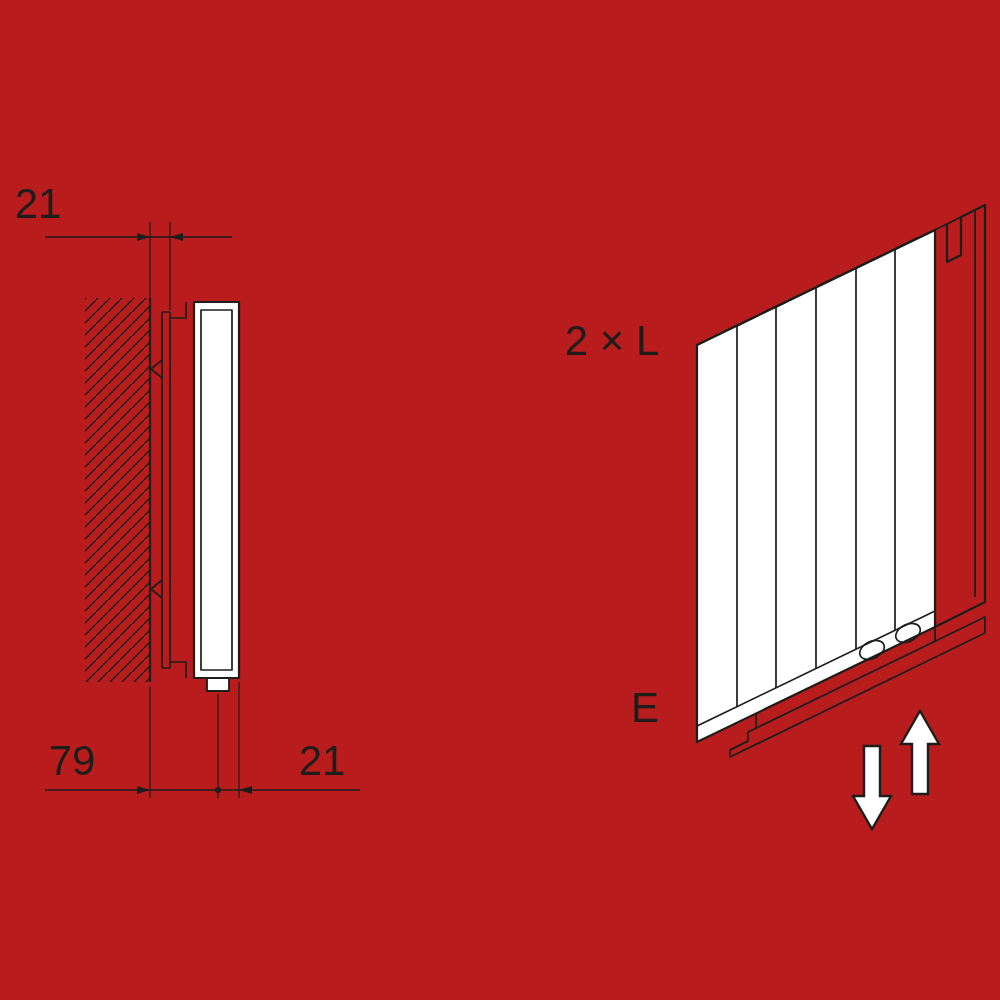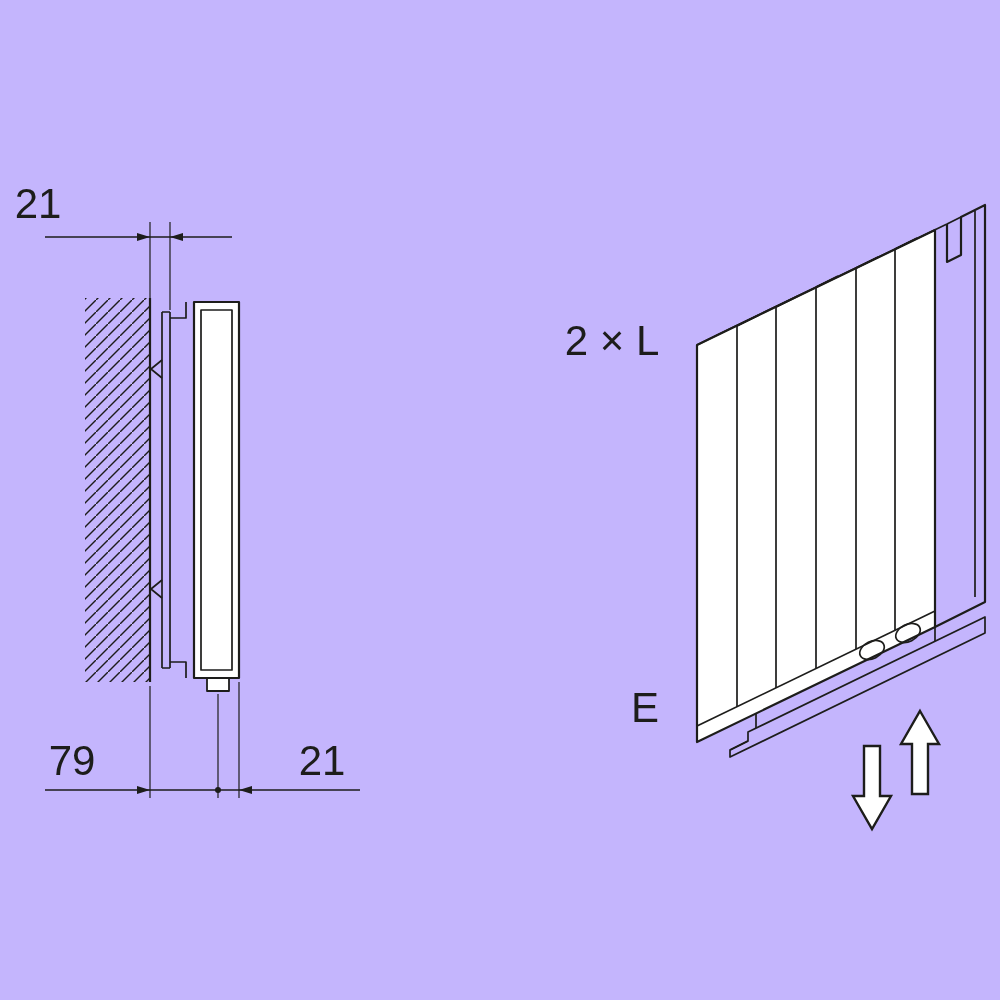--- a/index.html
+++ b/index.html
@@ -5,21 +5,21 @@
   html, body {
     margin: 0;
     padding: 0;
     background: #ffffff;
     font-family: "Liberation Sans", sans-serif;
   }
   .canvas {
     position: relative;
     width: 1000px;
     height: 1000px;
-    background: #c4b5fd;
+    background: #b91c1c;
     overflow: hidden;
   }
   svg { display: block; }
   .outline  { fill: none; stroke: #1d1d1b; stroke-width: 2.2; stroke-linejoin: round; }
   .outline2 { fill: none; stroke: #1d1d1b; stroke-width: 1.7; stroke-linejoin: round; }
   .thin     { fill: none; stroke: #1d1d1b; stroke-width: 1.2; }
   .dim      { fill: none; stroke: #1d1d1b; stroke-width: 1.3; }
   .arrowhead{ fill: #1d1d1b; stroke: none; }
   .whiteface{ fill: #ffffff; stroke: #1d1d1b; stroke-width: 2.2; stroke-linejoin: round; }
   .blockarrow{ fill: #ffffff; stroke: #1d1d1b; stroke-width: 2.4; stroke-linejoin: miter; }

